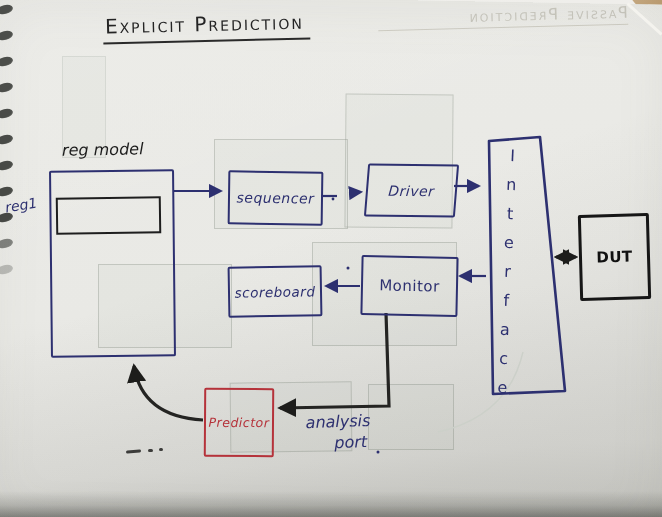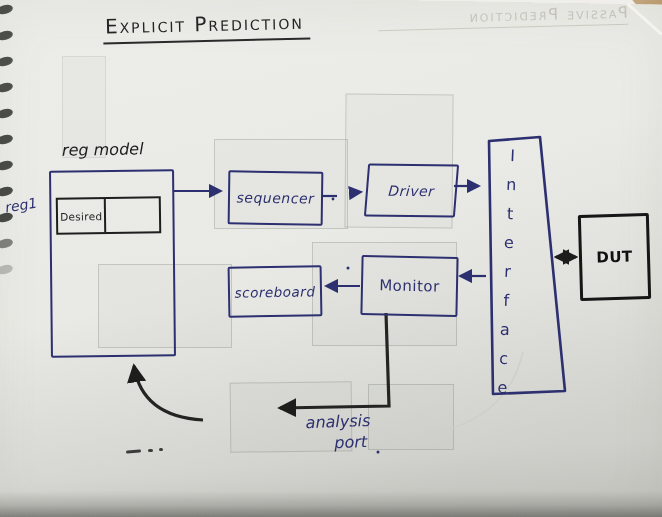--- a/index.html
+++ b/index.html
@@ -135,34 +135,36 @@
     <circle cx="378" cy="452" r="1.5" fill="var(--ink-blue)"></circle>
   </svg>
 
   <div class="layer ink">
     <div class="title">Explicit Prediction</div>
 
     <div class="reg-model-label">reg model</div>
     <div class="reg1-note">reg1</div>
     <div class="box reg-model-box"></div>
     <div class="cells">
-      <div class="cell">Desired</div>
     </div>
 
     <div class="box sequencer-box">
       <span class="lbl">sequencer</span>
     </div>
     <div class="box driver-box">
       <span class="lbl">Driver</span>
     </div>
     <div class="box scoreboard-box">
       <span class="lbl">scoreboard</span>
     </div>
     <div class="box monitor-box">
       <span class="lbl">Monitor</span>
+    </div>
+    <div class="box predictor-box">
+      <span class="lbl">Predictor</span>
     </div>
     <div class="box dut-box">
       <span class="lbl">DUT</span>
     </div>
 
     <div class="interface-label">Interface</div>
 
     <div class="analysis">
       <div>analysis</div>
       <div class="l2">port</div>

